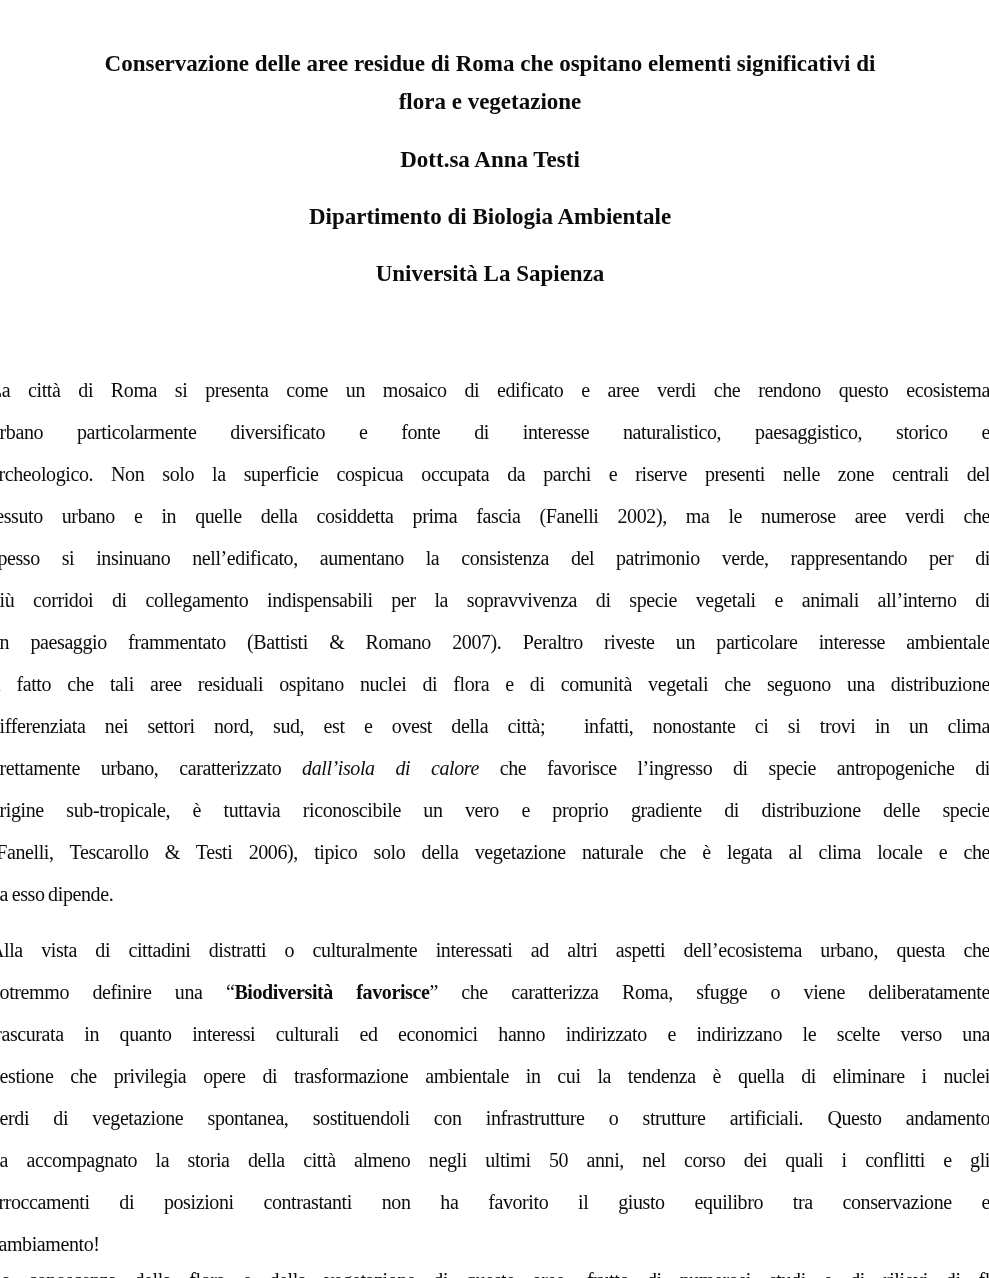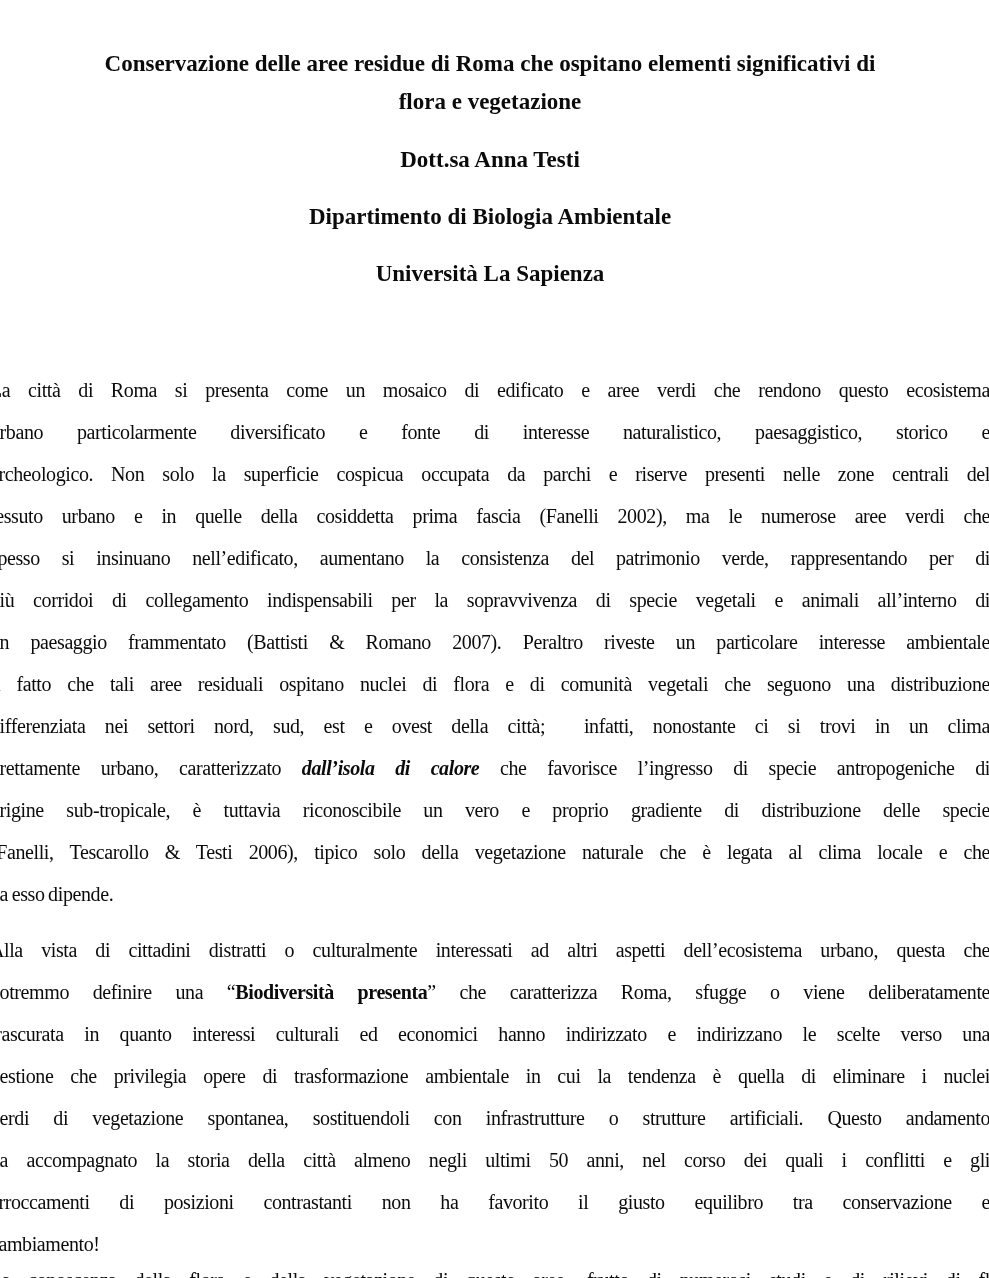--- a/index.html
+++ b/index.html
@@ -53,21 +53,21 @@
     line-height: 42px;
     white-space: nowrap;
     text-align: justify;
     text-align-last: justify;
     overflow: visible;
   }
   .line.flush {
     text-align: left;
     text-align-last: left;
   }
-  .line span.italic { font-style: italic; font-weight: bold; }
+  .line span.italic { font-style: italic; }
   .line span.bold   { font-weight: bold; }
 </style>
 </head>
 <body>
 
 <div class="sheet">
 
   <div class="doc-header">
     <div class="title-line">Conservazione delle aree residue di Roma che ospitano elementi significativi di</div>
     <div class="title-line">flora e vegetazione</div>
@@ -87,21 +87,21 @@
         <div class="line">un paesaggio frammentato (Battisti &amp; Romano 2007). Peraltro riveste un particolare interesse ambientale</div>
         <div class="line">il fatto che tali aree residuali ospitano nuclei di flora e di comunità vegetali che seguono una distribuzione</div>
         <div class="line">differenziata nei settori nord, sud, est e ovest della città;&nbsp; infatti, nonostante ci si trovi in un clima</div>
         <div class="line">prettamente urbano, caratterizzato <span class="italic">dall’isola di calore</span> che favorisce l’ingresso di specie antropogeniche di</div>
         <div class="line">origine sub-tropicale, è tuttavia riconoscibile un vero e proprio gradiente di distribuzione delle specie</div>
         <div class="line">(Fanelli, Tescarollo &amp; Testi 2006), tipico solo della vegetazione naturale che è legata al clima locale e che</div>
         <div class="line flush">da esso dipende.</div>
       </div>
     <div class="paragraph p2">
         <div class="line">Alla vista di cittadini distratti o culturalmente interessati ad altri aspetti dell’ecosistema urbano, questa che</div>
-        <div class="line">potremmo definire una “<span class="bold">Biodiversità presenta</span>” che caratterizza Roma, sfugge o viene deliberatamente</div>
+        <div class="line">potremmo definire una “<span class="bold">Biodiversità favorisce</span>” che caratterizza Roma, sfugge o viene deliberatamente</div>
         <div class="line">trascurata in quanto interessi culturali ed economici hanno indirizzato e indirizzano le scelte verso una</div>
         <div class="line">gestione che privilegia opere di trasformazione ambientale in cui la tendenza è quella di eliminare i nuclei</div>
         <div class="line">verdi di vegetazione spontanea, sostituendoli con infrastrutture o strutture artificiali. Questo andamento</div>
         <div class="line">ha accompagnato la storia della città almeno negli ultimi 50 anni, nel corso dei quali i conflitti e gli</div>
         <div class="line">arroccamenti di posizioni contrastanti non ha favorito il giusto equilibro tra conservazione e</div>
         <div class="line flush">cambiamento!</div>
       </div>
     <div class="paragraph p3">
         <div class="line">La conoscenza della flora e della vegetazione di queste aree, frutto di numerosi studi e di rilievi di fl</div>
       </div>

